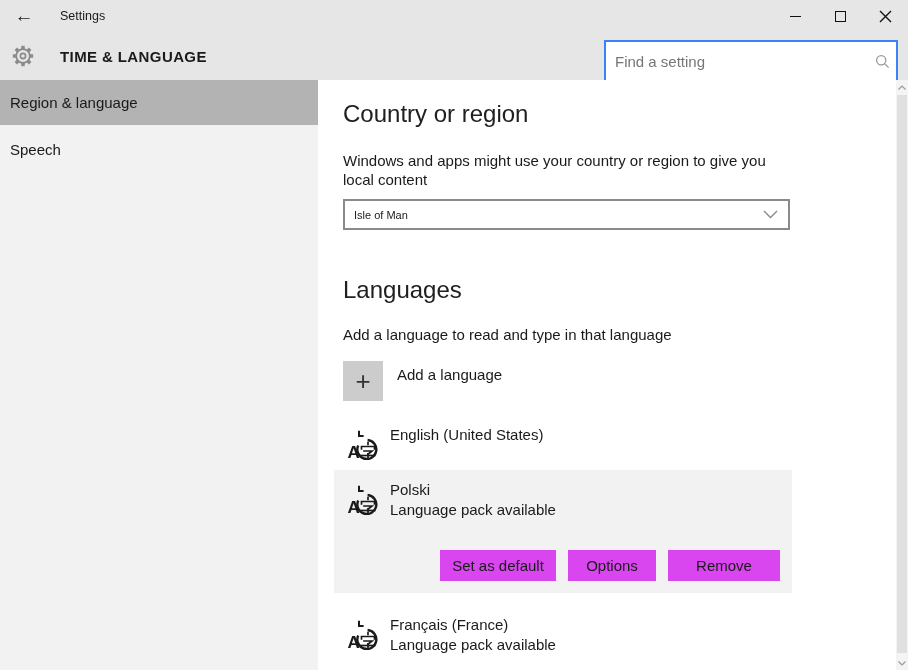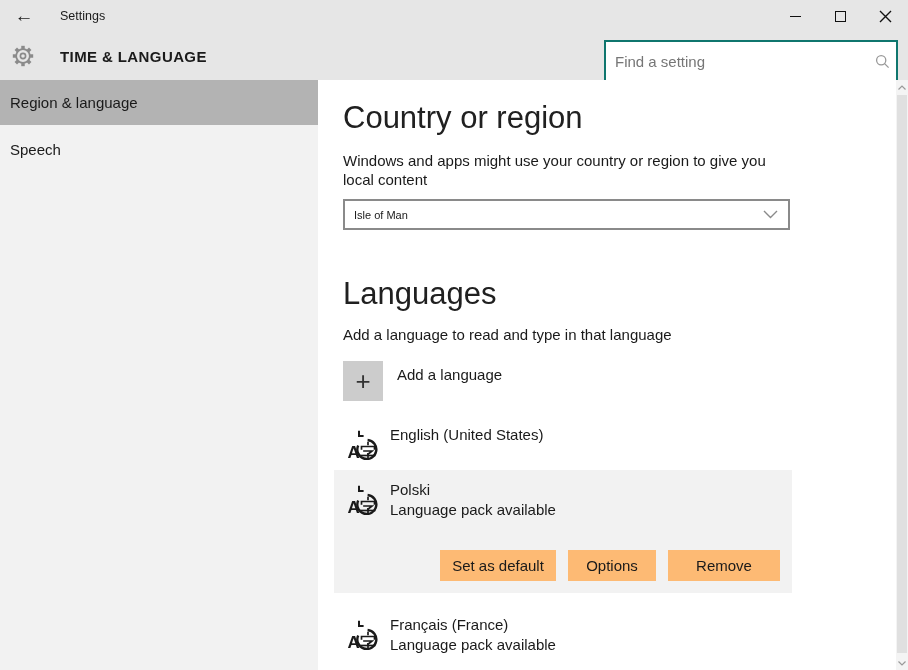--- a/index.html
+++ b/index.html
@@ -34,21 +34,21 @@
 
   .page-header { position: absolute; left: 0; top: 32px; width: 908px; height: 48px; }
   .gear-wrap { position: absolute; left: 10px; top: 11px; width: 26px; height: 26px; }
   .page-title {
     position: absolute; left: 60px; top: 0; height: 48px;
     display: flex; align-items: center;
     font-size: 15px; font-weight: 700; letter-spacing: 0.4px; color: #1a1a1a;
   }
   .search-box {
     position: absolute; left: 604px; top: 8px; width: 294px; height: 43px;
-    background: #fff; border: 2px solid #0f766e;
+    background: #fff; border: 2px solid #3b82f6;
     display: flex; align-items: center;
   }
   .search-input {
     flex: 1; height: 100%; border: none; outline: none; background: transparent;
     font-family: "Liberation Sans", sans-serif; font-size: 15px; color: #1a1a1a;
     padding: 0 4px 0 9px;
   }
   .search-input::placeholder { color: #767676; opacity: 1; }
   .search-icon { width: 28px; display: flex; align-items: center; justify-content: center; }
 
@@ -65,21 +65,21 @@
   .side-item.h45 { height: 45px; text-align: center; }
   .side-item.selected { background: #b3b3b3; }
 
   
   .content {
     position: absolute; left: 318px; top: 80px; width: 578px; height: 590px;
     background: #ffffff;
   }
   .h1 {
     position: absolute; left: 25px;
-    font-size: 31px; font-weight: 300; color: #202020;
+    font-size: 24px; font-weight: 300; color: #202020;
   }
   .country-title { top: 20px; }
   .country-desc {
     position: absolute; left: 25px; top: 71px;
     font-size: 15px; line-height: 19px; color: #1a1a1a;
   }
   .dropdown {
     position: absolute; left: 25px; top: 119px; width: 447px; height: 31px;
     background: #fff; border: 2px solid #8a8a8a;
     display: flex; align-items: center; justify-content: space-between;
@@ -106,21 +106,21 @@
   .lang-row.selected { height: 123px; background: #f2f2f2; margin-bottom: 12px; }
   .lang-row-top { display: flex; padding: 9px 0 0 12px; }
   .lang-icon { width: 34px; height: 36px; flex: 0 0 34px; }
   .lang-text { margin-left: 10px; padding-top: 1px; }
   .lang-name { font-size: 15px; line-height: 20px; color: #1a1a1a; }
   .lang-status { font-size: 15px; line-height: 20px; color: #1a1a1a; }
   .lang-actions {
     position: absolute; right: 12px; bottom: 12px; display: flex; gap: 12px;
   }
   .lang-btn {
-    height: 31px; background: #fdba74; border: none;
+    height: 31px; background: #d946ef; border: none;
     font-family: "Liberation Sans", sans-serif; font-size: 15px; color: #1a1a1a;
     display: flex; align-items: center; justify-content: center; cursor: default;
   }
   .btn-default { width: 116px; }
   .btn-options { width: 88px; }
   .btn-remove { width: 112px; }
 
   
   .scrollbar {
     position: absolute; right: 0; top: 80px; width: 12px; height: 590px;

